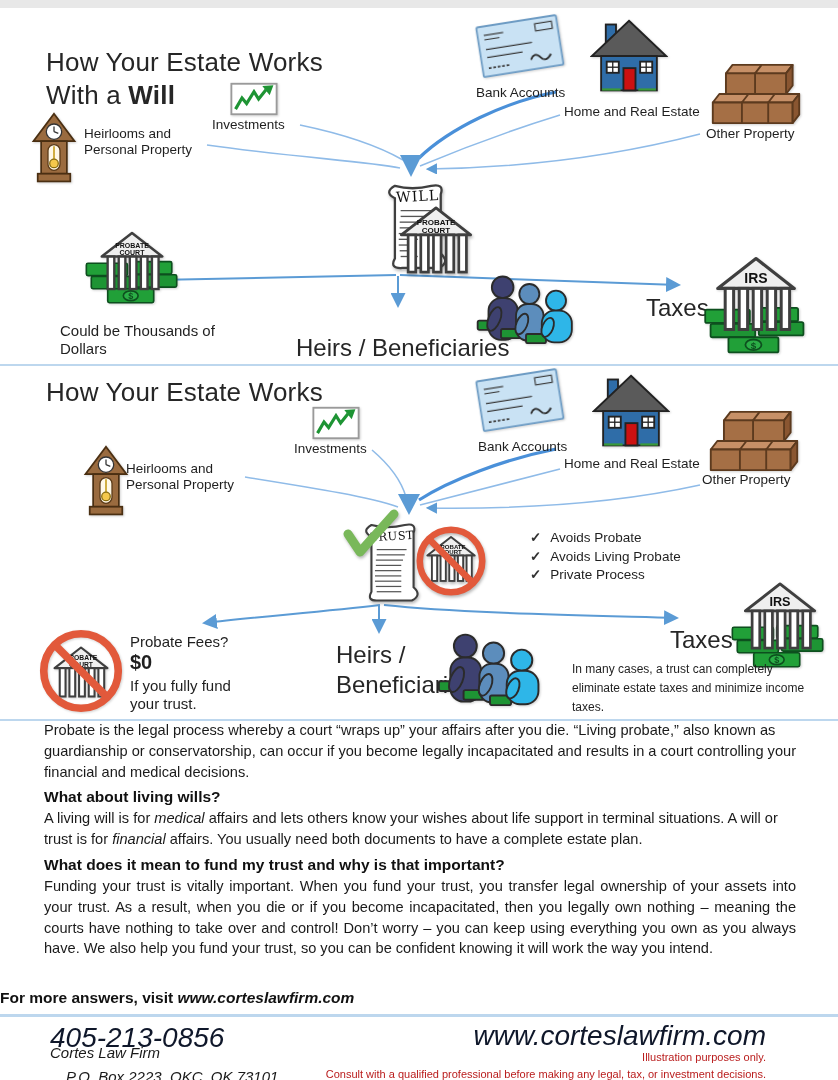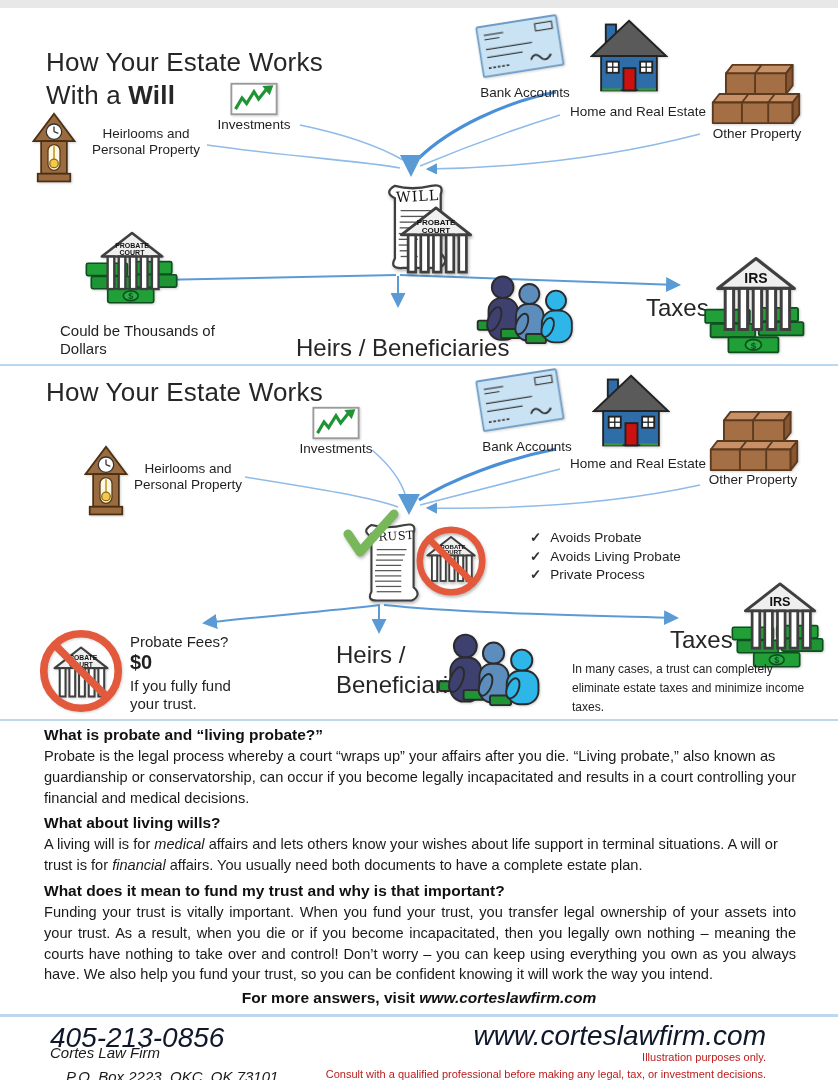--- a/index.html
+++ b/index.html
@@ -5,32 +5,32 @@
   html,body{margin:0;padding:0;background:#e8e8e8;}
   .page{
     position:relative;width:838px;height:1080px;margin:8px auto;background:#ffffff;
     overflow:hidden;font-family:"Liberation Sans",sans-serif;color:#1f1f1f;
   }
   .abs{position:absolute;}
   .shadow{filter:drop-shadow(1px 2px 1.5px rgba(0,0,0,.28));}
   .shadow-soft{filter:drop-shadow(1px 1px 1px rgba(0,0,0,.18));}
 
   .section-title{font-size:26px;line-height:33px;color:#262626;letter-spacing:.2px;}
-  .asset-label{font-size:13.5px;line-height:16px;color:#1f1f1f;text-align:center;}
+  .asset-label{font-size:13.5px;line-height:16px;color:#1f1f1f;text-align:left;}
   .big-label{font-size:24px;color:#262626;white-space:nowrap;}
   .sub-note{font-size:15px;line-height:17.5px;color:#1f1f1f;}
 
   .chk-row{display:flex;align-items:flex-start;font-size:13.5px;line-height:18.5px;color:#1f1f1f;}
   .chk{margin-right:9px;font-weight:bold;color:#333;}
 
   .qa-wrap{left:44px;top:712px;width:752px;}
   .qa-h{font-size:15.5px;line-height:21px;font-weight:bold;margin:4px 0 1px 0;color:#111;}
   .qa-body{font-size:14.6px;line-height:20.8px;margin:0 0 2px 0;color:#1a1a1a;}
   .qa-just{text-align:justify;}
-  .cta{left:0;top:981px;width:838px;text-align:center;font-size:15.5px;font-weight:bold;color:#111;}
+  .cta{left:0;top:981px;width:838px;text-align:left;font-size:15.5px;font-weight:bold;color:#111;}
 
   .divider{left:0;width:838px;background:#BDD7EE;}
   .foot-it{font-style:italic;}
   .foot-big{font-size:28px;color:#0f172a;}
   .foot-mid{font-size:15px;color:#1a1a1a;}
   .foot-small{font-size:11px;color:#b91c1c;}
   .r{text-align:right;}
 
   svg text{font-family:"Liberation Sans",sans-serif;}
   .serif-doc{font-family:"DejaVu Serif",serif;}
@@ -473,21 +473,20 @@
           <rect x="57" y="36" width="9" height="44"></rect>
         <rect x="72" y="36" width="9" height="44"></rect>
       </g>
     </svg>
   </div>
   <div class="abs" style="left:572px;top:652px;width:252px;font-size:12px;line-height:18.8px;">In many cases, a trust can completely eliminate estate taxes and minimize income taxes.</div>
 
   <div class="abs divider" style="top:711px;height:2px;"></div>
 
   <div class="abs qa-wrap">
-    <div class="qa-h">What is probate and “living probate?”</div>
     <p class="qa-body">Probate is the legal process whereby a court “wraps up” your affairs after you die. “Living probate,” also known as guardianship or conservatorship, can occur if you become legally incapacitated and results in a court controlling your financial and medical decisions.</p>
     <div class="qa-h">What about living wills?</div>
     <p class="qa-body"><span>A living will is for </span><i>medical</i><span> affairs and lets others know your wishes about life support in terminal situations. A will or trust is for </span><i>financial</i><span> affairs. You usually need both documents to have a complete estate plan.</span></p>
     <div class="qa-h">What does it mean to fund my trust and why is that important?</div>
     <p class="qa-body qa-just">Funding your trust is vitally important. When you fund your trust, you transfer legal ownership of your assets into your trust. As a result, when you die or if you become incapacitated, then you legally own nothing – meaning the courts have nothing to take over and control! Don’t worry – you can keep using everything you own as you always have. We also help you fund your trust, so you can be confident knowing it will work the way you intend.</p>
   </div>
 
   <div class="abs cta">
     <span>For more answers, visit </span><i>www.corteslawfirm.com</i>
   </div>

